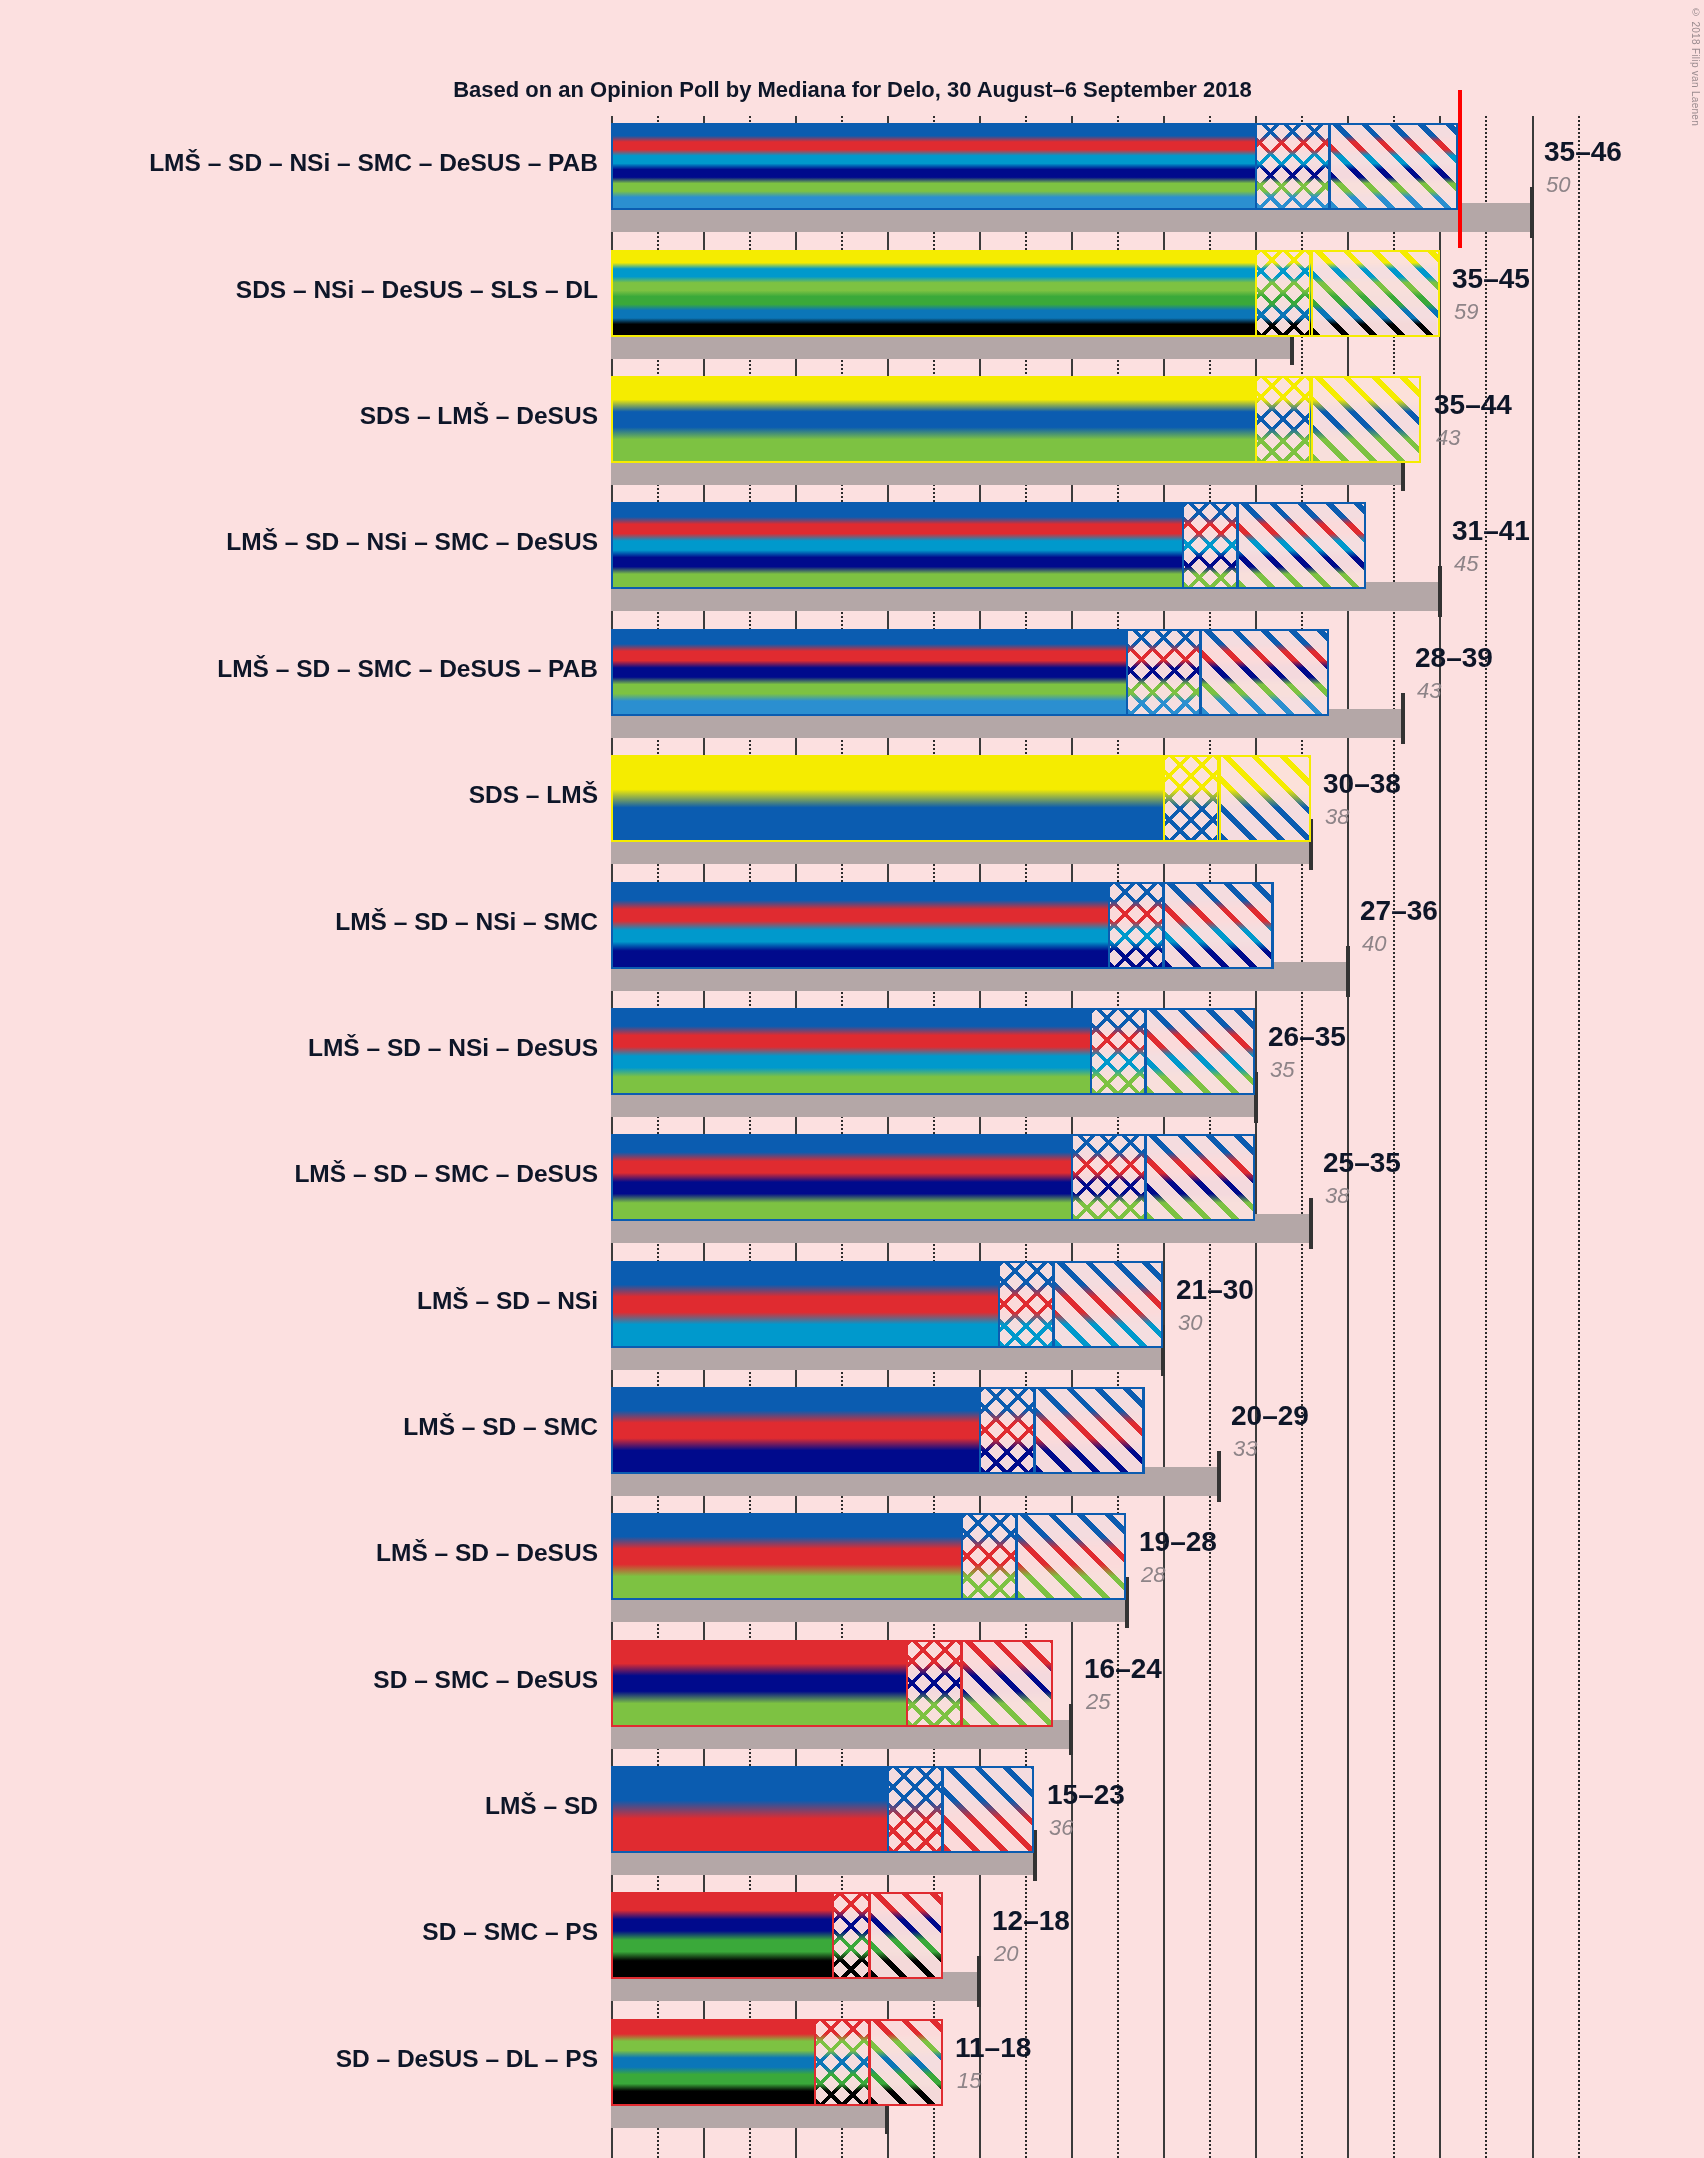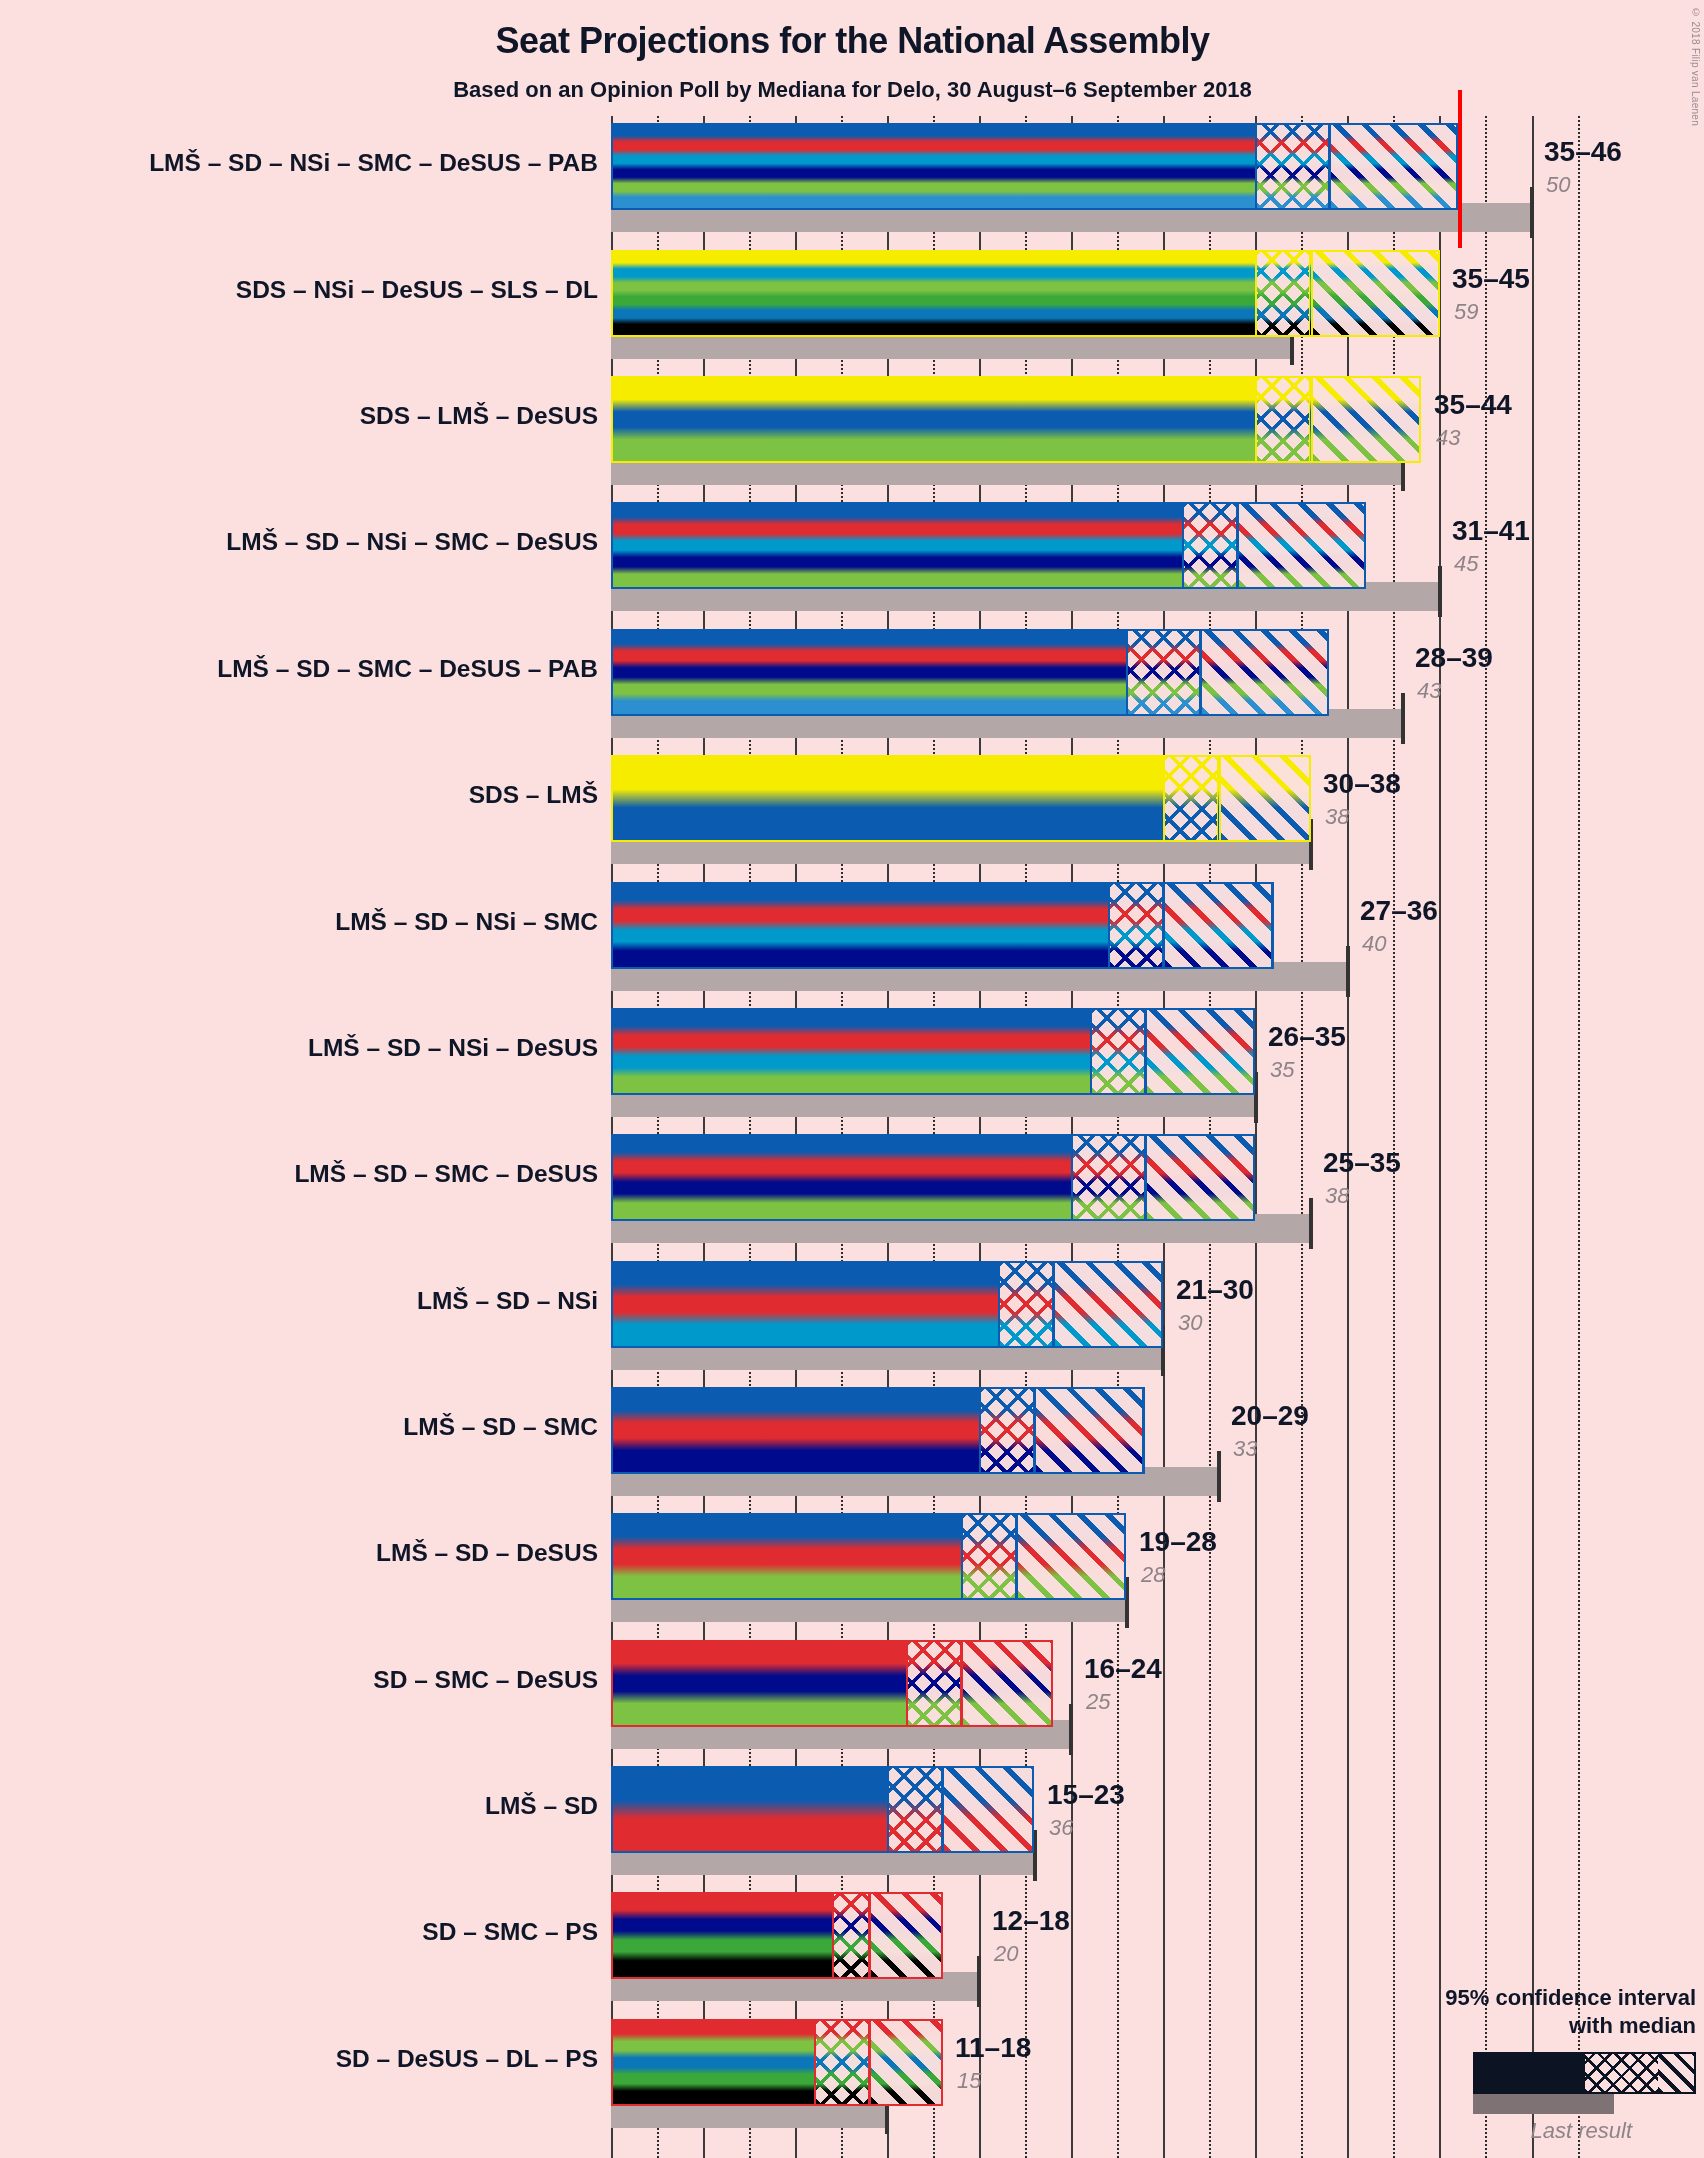--- a/index.html
+++ b/index.html
@@ -106,21 +106,20 @@
     background-image:repeating-linear-gradient(45deg, #0c1423 0 3.6px, transparent 3.6px 12.7px);
   }
   .legend-last{width:141px;height:20px;background:#7e7275;margin-left:auto;margin-right:82px;}
   .legend-lastlabel{font-size:22px;font-style:italic;color:#8e8488;margin-top:3.6px;margin-right:64px;}
 </style>
 </head>
 <body>
 
 <div id="chart-root">
 
-  <div class="title">Seat Projections for the National Assembly</div>
   <div class="subtitle">Based on an Opinion Poll by Mediana for Delo, 30 August–6 September 2018</div>
   <div class="copyright">© 2018 Filip van Laenen</div>
 
   <div id="plot">
       <div class="gridline solid" style="left: 0px;"></div>
       <div class="gridline dotted" style="left: 46px;"></div>
       <div class="gridline solid" style="left: 92px;"></div>
       <div class="gridline dotted" style="left: 138px;"></div>
       <div class="gridline solid" style="left: 184px;"></div>
       <div class="gridline dotted" style="left: 230px;"></div>
@@ -360,25 +359,15 @@
           <div class="mask-cross" style="background: linear-gradient(rgb(224, 43, 48) 4.4%, rgb(224, 43, 48) 15.6%, rgb(125, 194, 66) 24.4%, rgb(125, 194, 66) 35.6%, rgb(11, 118, 184) 44.4%, rgb(11, 118, 184) 55.6%, rgb(58, 169, 58) 64.4%, rgb(58, 169, 58) 75.6%, rgb(0, 0, 0) 84.4%, rgb(0, 0, 0) 95.6%); mask-image: repeating-linear-gradient(45deg, rgb(0, 0, 0) 0px, rgb(0, 0, 0) 3.6px, transparent 3.6px, transparent 15.5px), repeating-linear-gradient(-45deg, rgb(0, 0, 0) 0px, rgb(0, 0, 0) 3.6px, transparent 3.6px, transparent 15.5px); mask-composite: source-over;"></div>
         </div>
         <div class="seg-diag" style="left: 258px; width: 74px; height: 87px; background-color: rgba(252, 224, 224, 0.97); border: 2.7px solid rgb(224, 43, 48);">
           <div class="mask-diag" style="background: linear-gradient(rgb(224, 43, 48) 4.4%, rgb(224, 43, 48) 15.6%, rgb(125, 194, 66) 24.4%, rgb(125, 194, 66) 35.6%, rgb(11, 118, 184) 44.4%, rgb(11, 118, 184) 55.6%, rgb(58, 169, 58) 64.4%, rgb(58, 169, 58) 75.6%, rgb(0, 0, 0) 84.4%, rgb(0, 0, 0) 95.6%); mask-image: repeating-linear-gradient(45deg, rgb(0, 0, 0) 0px, rgb(0, 0, 0) 5.5px, transparent 5.5px, transparent 20px);"></div>
         </div>
         <div class="ci-text" style="left: 344px; top: 12.7px;">11–18</div>
         <div class="last-text" style="left: 346px; top: 49px;">15</div>
       </div>
     </div>
 
-  <div class="legend">
-    <div class="legend-l1">95% confidence interval</div>
-    <div class="legend-l2">with median</div>
-    <div class="legend-bar">
-      <div class="legend-cross"></div>
-      <div class="legend-diag"></div>
-    </div>
-    <div class="legend-last"></div>
-    <div class="legend-lastlabel">Last result</div>
-  </div>
 
 </div>
 
 
 </body></html>

